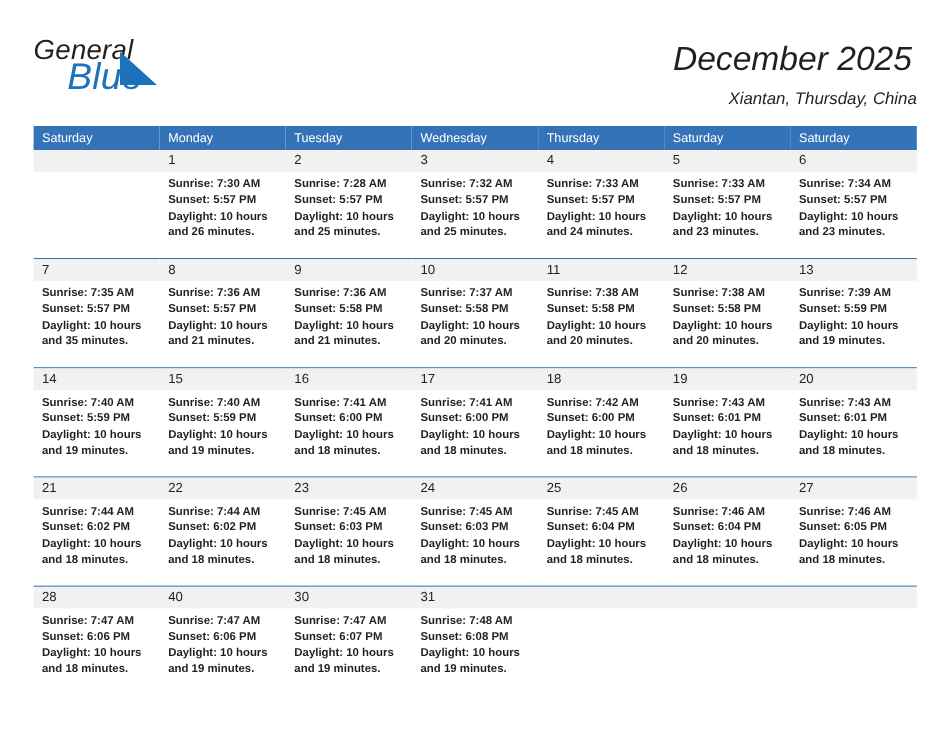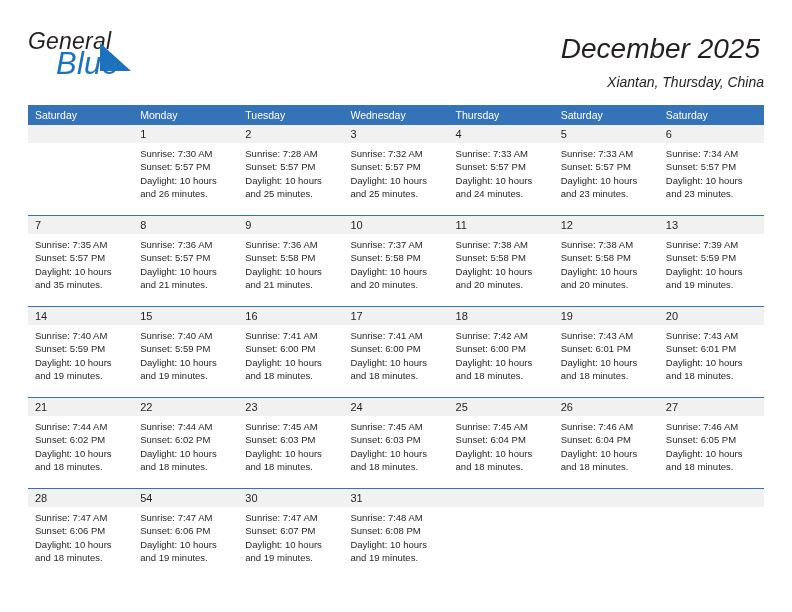--- a/index.html
+++ b/index.html
@@ -130,20 +130,21 @@
     color: #231f20;
   }
   td.blank .daynum-band {
     background: #f1f1f1;
   }
   .cell-body {
     padding: 4px 5px 0 7px;
     font-size: 9.5px;
     line-height: 13.4px;
     color: #231f20;
+    font-weight: bold;
   }
   .cell-body div {
     white-space: nowrap;
   }
 </style>
 </head>
 <body>
 
 <div class="page">
 
@@ -433,21 +434,21 @@
           <td>
             <div class="daynum-band">28</div>
             <div class="cell-body">
               <div>Sunrise: 7:47 AM</div>
               <div>Sunset: 6:06 PM</div>
               <div>Daylight: 10 hours</div>
               <div>and 18 minutes.</div>
             </div>
           </td>
           <td>
-            <div class="daynum-band">54</div>
+            <div class="daynum-band">40</div>
             <div class="cell-body">
               <div>Sunrise: 7:47 AM</div>
               <div>Sunset: 6:06 PM</div>
               <div>Daylight: 10 hours</div>
               <div>and 19 minutes.</div>
             </div>
           </td>
           <td>
             <div class="daynum-band">30</div>
             <div class="cell-body">

